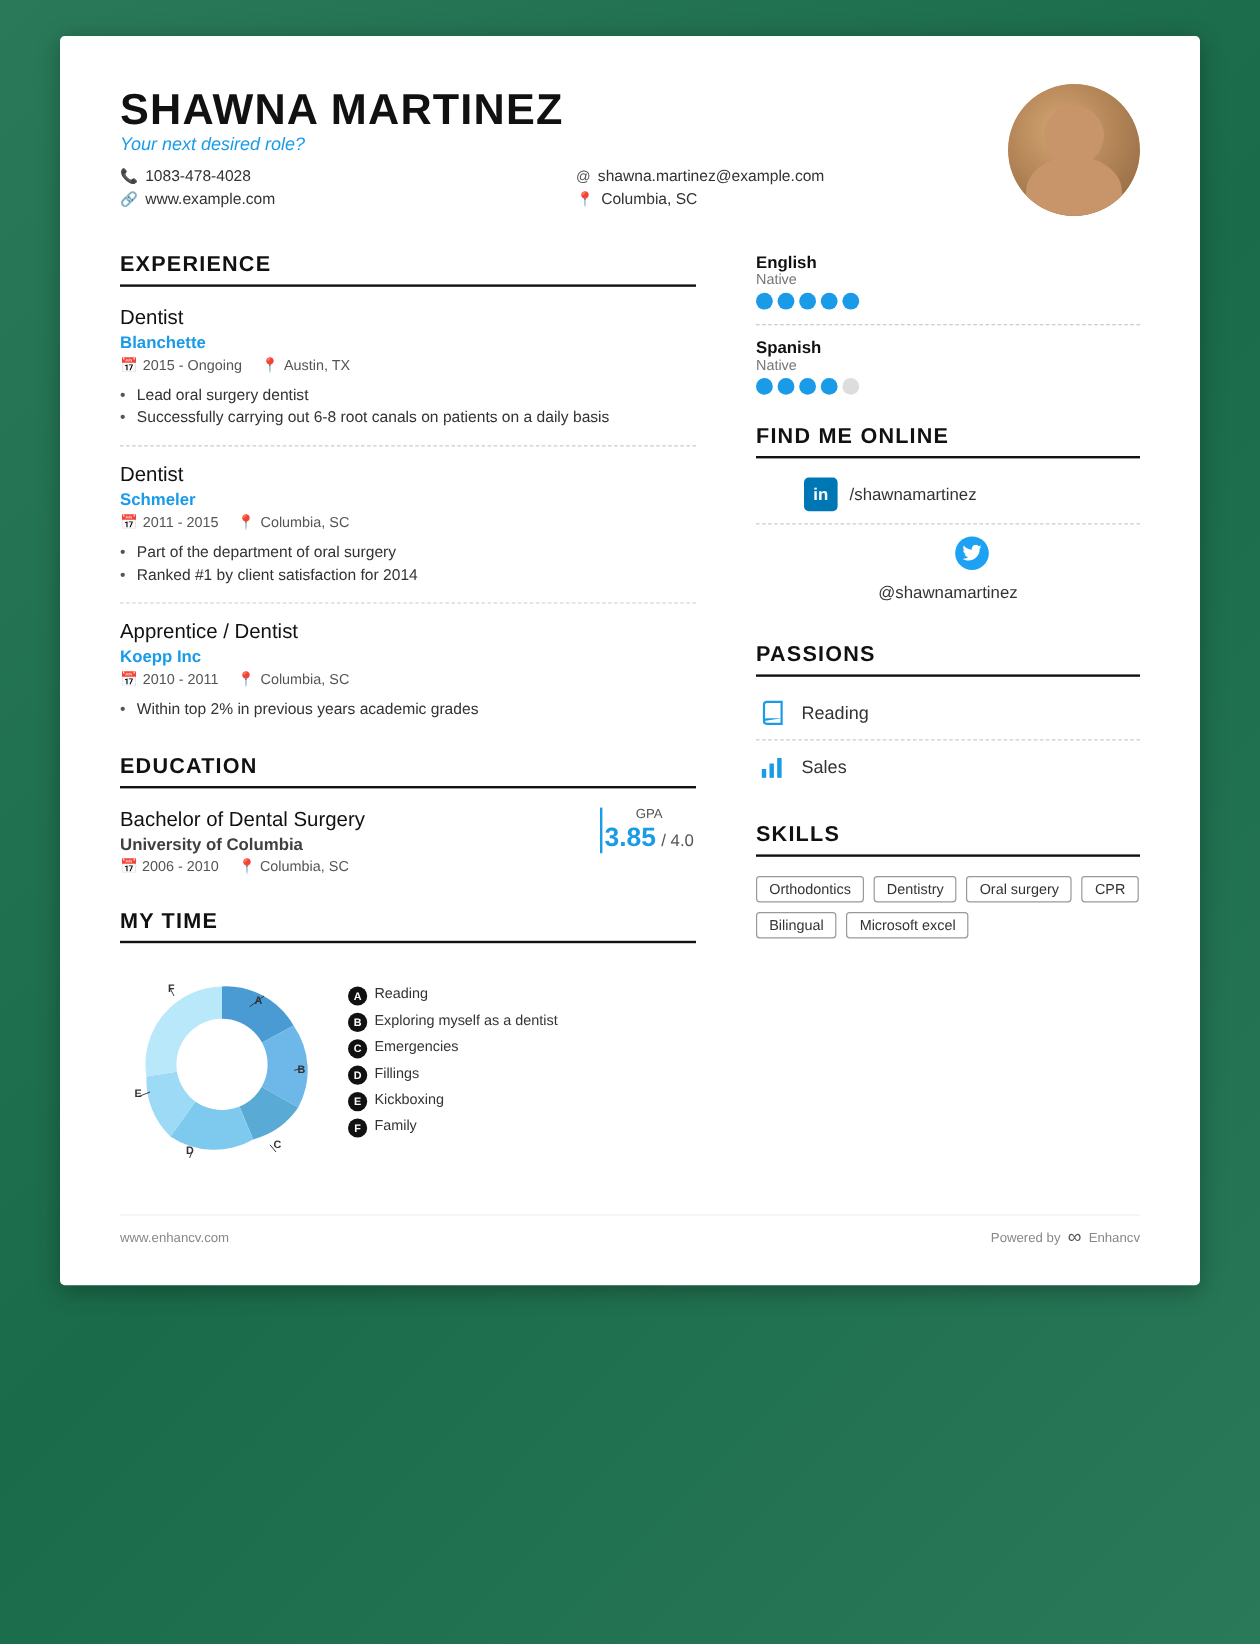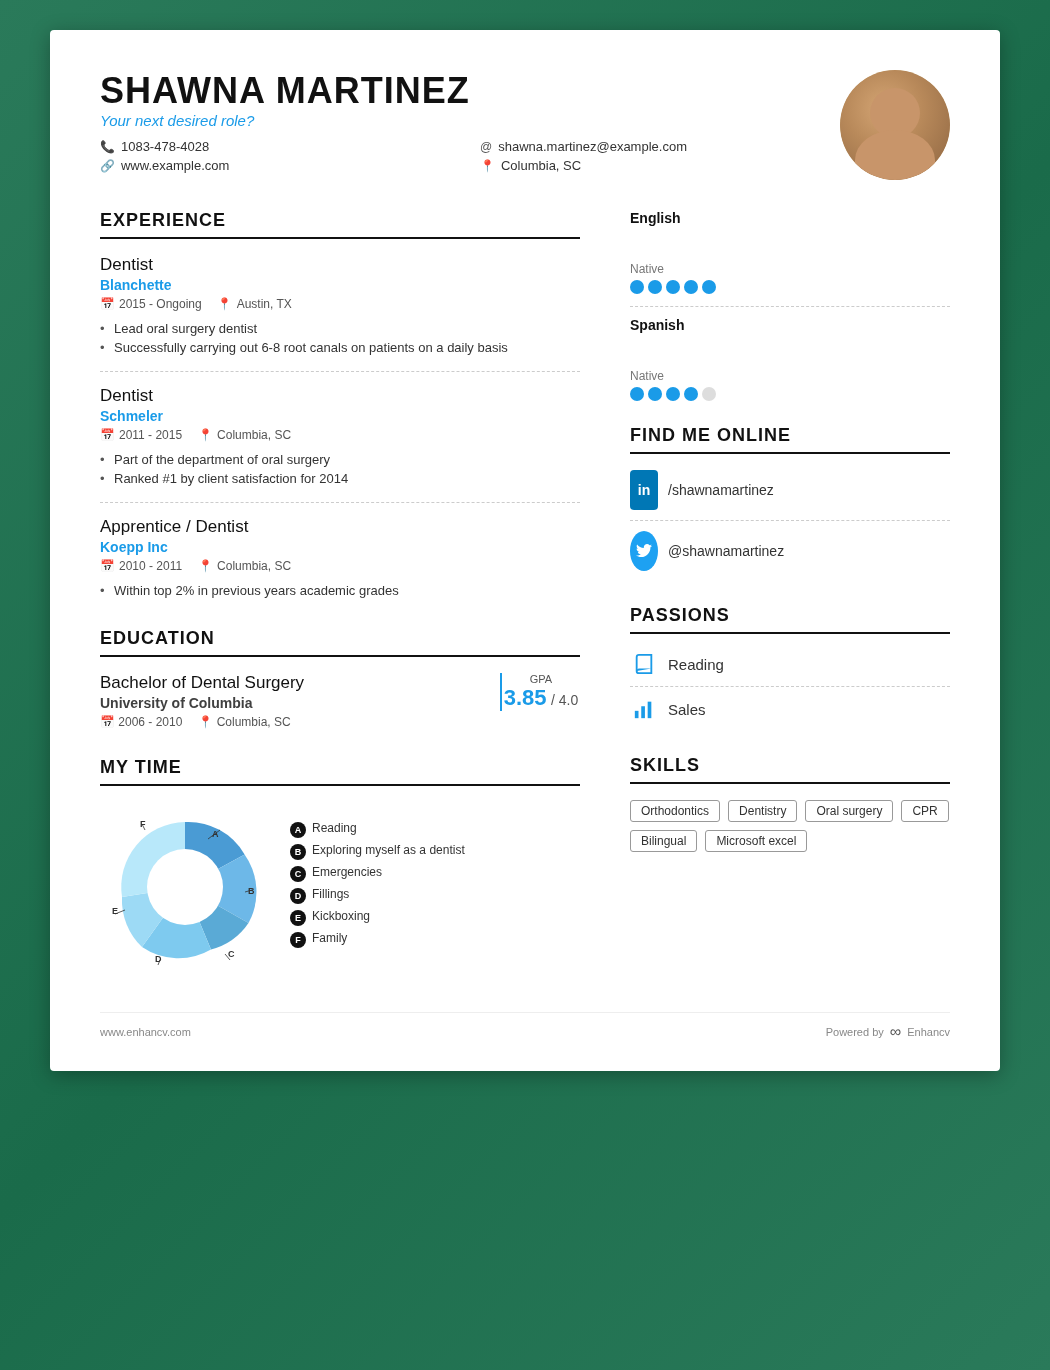--- a/index.html
+++ b/index.html
@@ -196,21 +196,21 @@
       justify-content: center;
       flex-shrink: 0;
       margin-top: 1px;
     }
 
     
     
     .languages-section { margin-bottom: 24px; }
     .language-item { margin-bottom: 12px; }
     .language-name { font-size: 14px; font-weight: 700; color: #111; }
-    .language-level { font-size: 12px; color: #777; margin-bottom: 4px; margin-top: 36px; }
+    .language-level { font-size: 12px; color: #777; margin-bottom: 4px; }
     .language-dots { display: flex; gap: 4px; }
     .dot {
       width: 14px;
       height: 14px;
       border-radius: 50%;
       background: #1a9be8;
     }
     .dot.empty { background: #ddd; }
     .lang-divider {
       border: none;
@@ -221,32 +221,33 @@
     
     .online-section { margin-bottom: 24px; }
     .online-item {
       display: flex;
       align-items: center;
       gap: 10px;
       margin-bottom: 10px;
       padding-bottom: 10px;
       border-bottom: 1px dashed #ccc;
     }
-    .online-item:last-child { border-bottom: none; }
+    .online-item:last-child { border-bottom: none; flex-direction: column; }
     .social-icon {
       width: 28px;
-      height: 40px;
+      height: 28px;
       border-radius: 4px;
       display: flex;
       align-items: center;
       justify-content: center;
       font-size: 13px;
       font-weight: 900;
       color: #fff;
       flex-shrink: 0;
+      margin-left: 40px;
     }
     .linkedin-icon { background: #0077b5; border-radius: 4px; }
     .twitter-icon { background: #1da1f2; border-radius: 50%; }
     .social-handle { font-size: 14px; color: #333; }
 
     
     .passions-section { margin-bottom: 24px; }
     .passion-item {
       display: flex;
       align-items: center;

